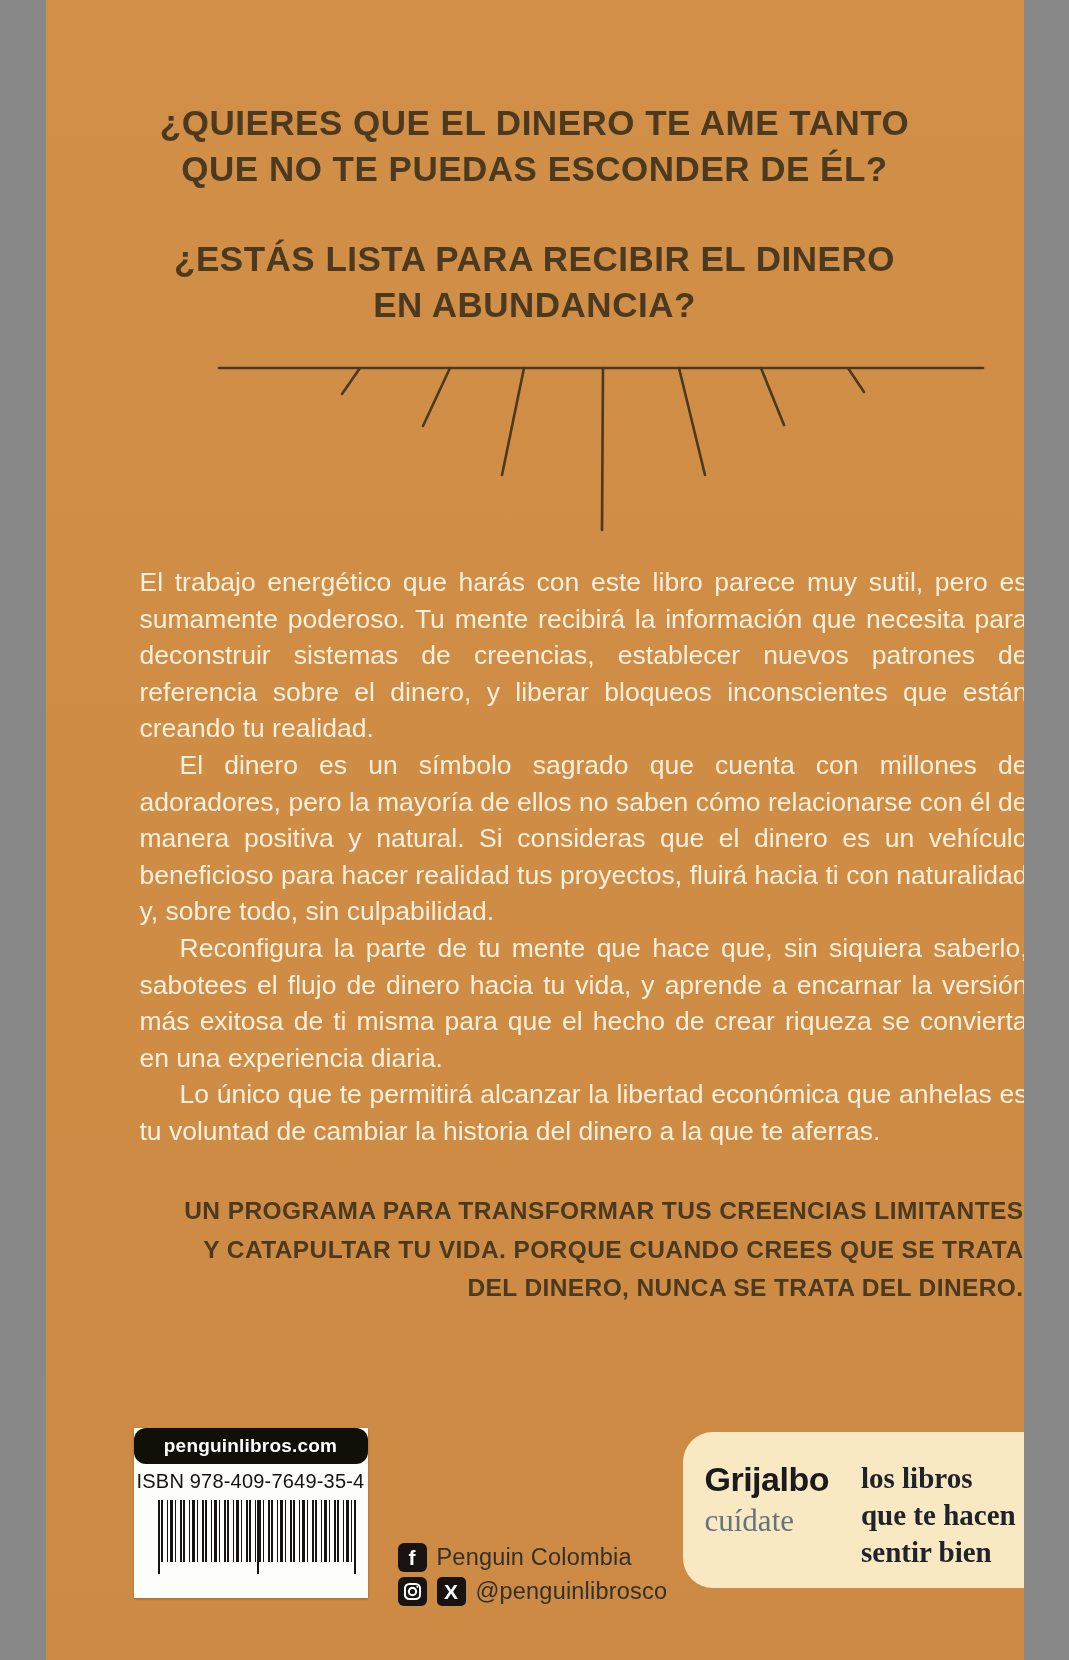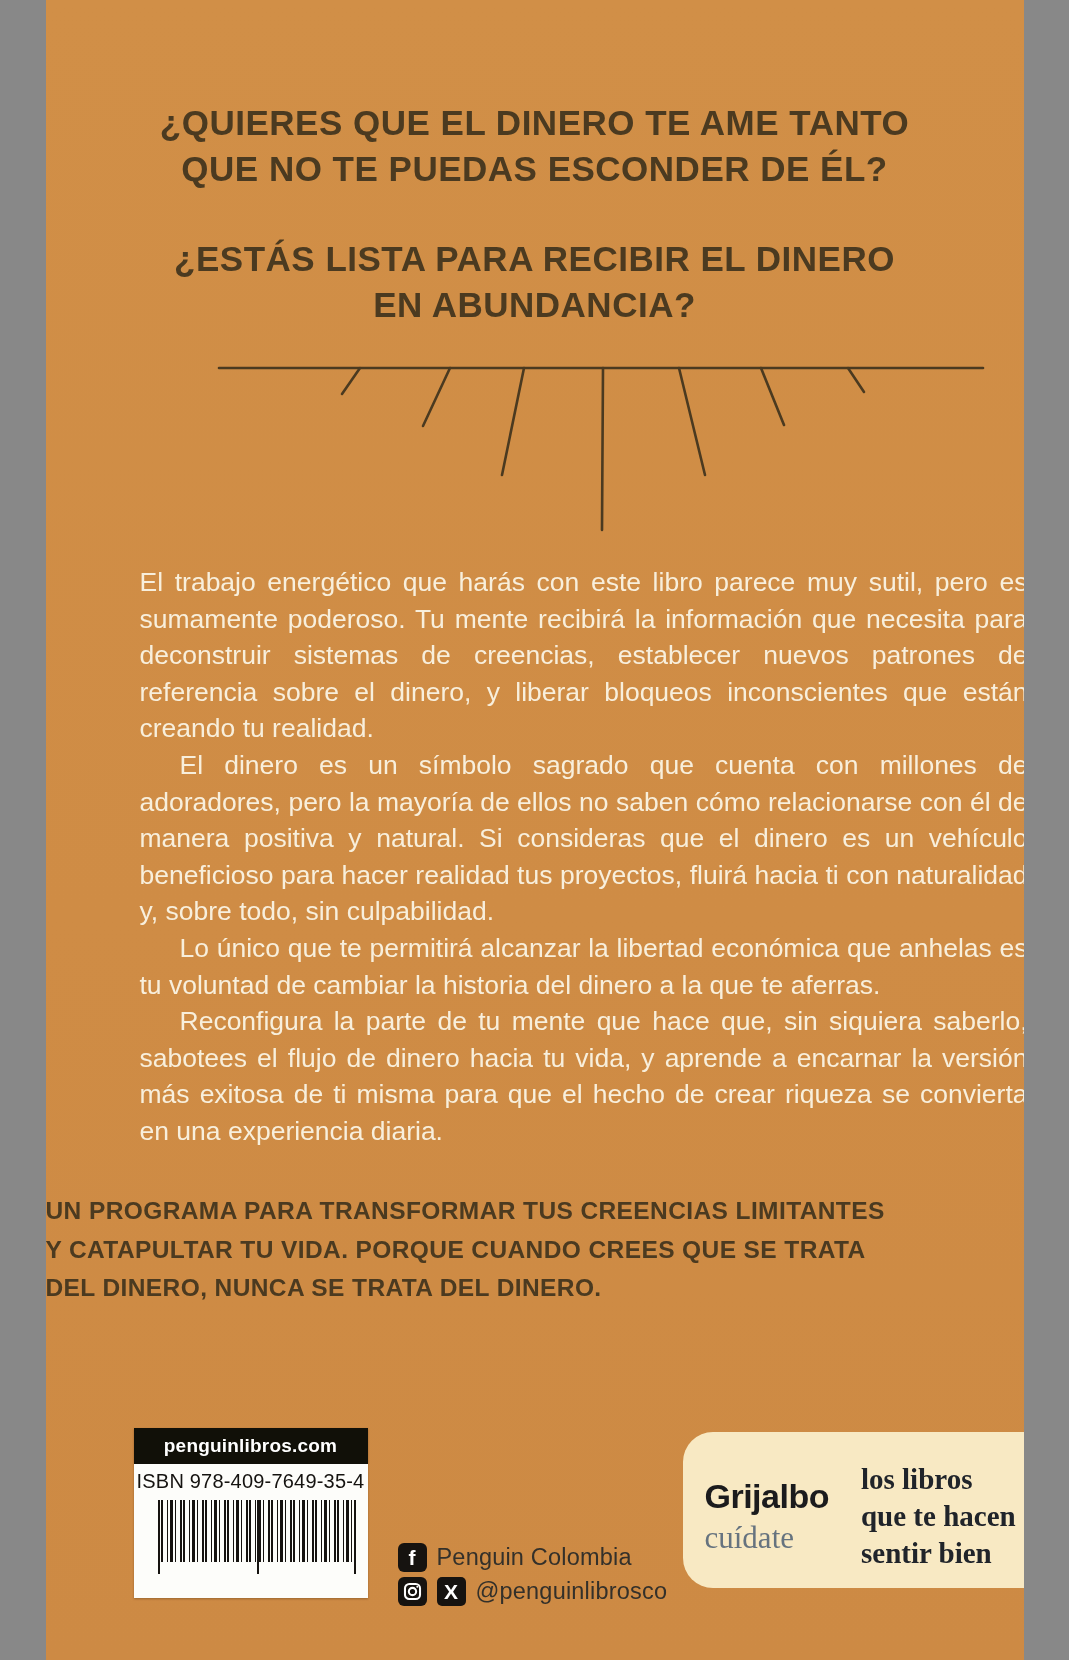--- a/index.html
+++ b/index.html
@@ -36,37 +36,37 @@
   .body-copy{
     position:absolute;left:94px;top:564px;width:888px;
     color:var(--body-text);
     font-size:26.5px;line-height:36.6px;
     text-align:justify;
     hyphens:auto;
   }
   .body-copy p+p{text-indent:40px}
   .tagline{
     position:absolute;left:0;top:1192px;width:100%;
-    text-align:left;
+    text-align:right;
     color:var(--ink);
     font-weight:700;
     font-size:24.5px;line-height:38.5px;
     letter-spacing:.4px;
     white-space:pre-line;
   }
   
   .barcode-label{
     position:absolute;left:88px;top:1428px;width:234px;height:170px;
     background:var(--label-bg);
     box-shadow:0 1px 2px rgba(60,35,5,.35);
   }
   .barcode-band{
     height:36px;background:#111008;
     display:flex;align-items:center;justify-content:center;
-    color:#fff;font-weight:700;font-size:19px;letter-spacing:.2px;
+    color:#fff;font-weight:700;font-size:19px;letter-spacing:.2px;border-radius:12px;
   }
   .isbn-line{
     margin-top:6px;text-align:center;
     color:#151310;font-size:20px;letter-spacing:.2px;
   }
   .bars-row{position:relative;margin:7px 12px 0 24px;height:62px}
   .bars{
     position:absolute;inset:0;
     background:repeating-linear-gradient(90deg,
       #161310 0 2px,#fdfdfa 2px 3px,#161310 3px 5px,#fdfdfa 5px 9px,
@@ -90,21 +90,21 @@
     width:29px;height:29px;border-radius:6px;background:#161310;
     display:flex;align-items:center;justify-content:center;
     color:#fff;font-weight:700;font-size:21px;line-height:1;
   }
   .badge.square{border-radius:5px}
   .social-label{color:#33302a;font-size:23.5px;letter-spacing:.2px}
   
   .pub-box{
     position:absolute;left:637px;top:1432px;width:375px;height:156px;
     background:var(--box-bg);border-radius:30px;
-    display:flex;align-items:center;gap:32px;
+    display:flex;align-items:flex-start;gap:32px;
     padding:28px 20px 16px 22px;
   }
   .brand{color:#1b1b1d;font-weight:700;font-size:34px;letter-spacing:-.5px}
   .collection{
     color:var(--cuidate);
     font-family:"Liberation Serif","DejaVu Serif",serif;
     font-weight:400;font-size:31px;margin-top:4px;
   }
   .slogan{
     color:var(--slogan);
@@ -131,22 +131,22 @@
     <line x1="239" y1="10" x2="212" y2="68"></line>
     <line x1="149" y1="10" x2="131" y2="36"></line>
     <line x1="468" y1="10" x2="494" y2="117"></line>
     <line x1="550" y1="10" x2="573" y2="67"></line>
     <line x1="637" y1="10" x2="653" y2="34"></line>
   </svg>
 
   <div class="body-copy">
     <p>El trabajo energético que harás con este libro parece muy sutil, pero es sumamente poderoso. Tu mente recibirá la información que necesita para deconstruir sistemas de creencias, establecer nuevos patrones de referencia sobre el dinero, y liberar bloqueos inconscientes que están creando tu realidad.</p>
     <p>El dinero es un símbolo sagrado que cuenta con millones de adoradores, pero la mayoría de ellos no saben cómo relacionarse con él de manera positiva y natural. Si consideras que el dinero es un vehículo beneficioso para hacer realidad tus proyectos, fluirá hacia ti con naturalidad y, sobre todo, sin culpabilidad.</p>
+    <p>Reconfigura la parte de tu mente que hace que, sin siquiera saberlo, sabotees el flujo de dinero hacia tu vida, y aprende a encarnar la versión más exitosa de ti misma para que el hecho de crear riqueza se convierta en una experiencia diaria.</p>
     <p>Lo único que te permitirá alcanzar la libertad económica que anhelas es tu voluntad de cambiar la historia del dinero a la que te aferras.</p>
-    <p>Reconfigura la parte de tu mente que hace que, sin siquiera saberlo, sabotees el flujo de dinero hacia tu vida, y aprende a encarnar la versión más exitosa de ti misma para que el hecho de crear riqueza se convierta en una experiencia diaria.</p>
   </div>
 
   <div class="tagline">UN PROGRAMA PARA TRANSFORMAR TUS CREENCIAS LIMITANTES
 Y CATAPULTAR TU VIDA. PORQUE CUANDO CREES QUE SE TRATA
 DEL DINERO, NUNCA SE TRATA DEL DINERO.</div>
 
   <div class="barcode-label">
     <div class="barcode-band">penguinlibros.com</div>
     <div class="isbn-line">ISBN 978-409-7649-35-4</div>
     <div class="bars-row">

